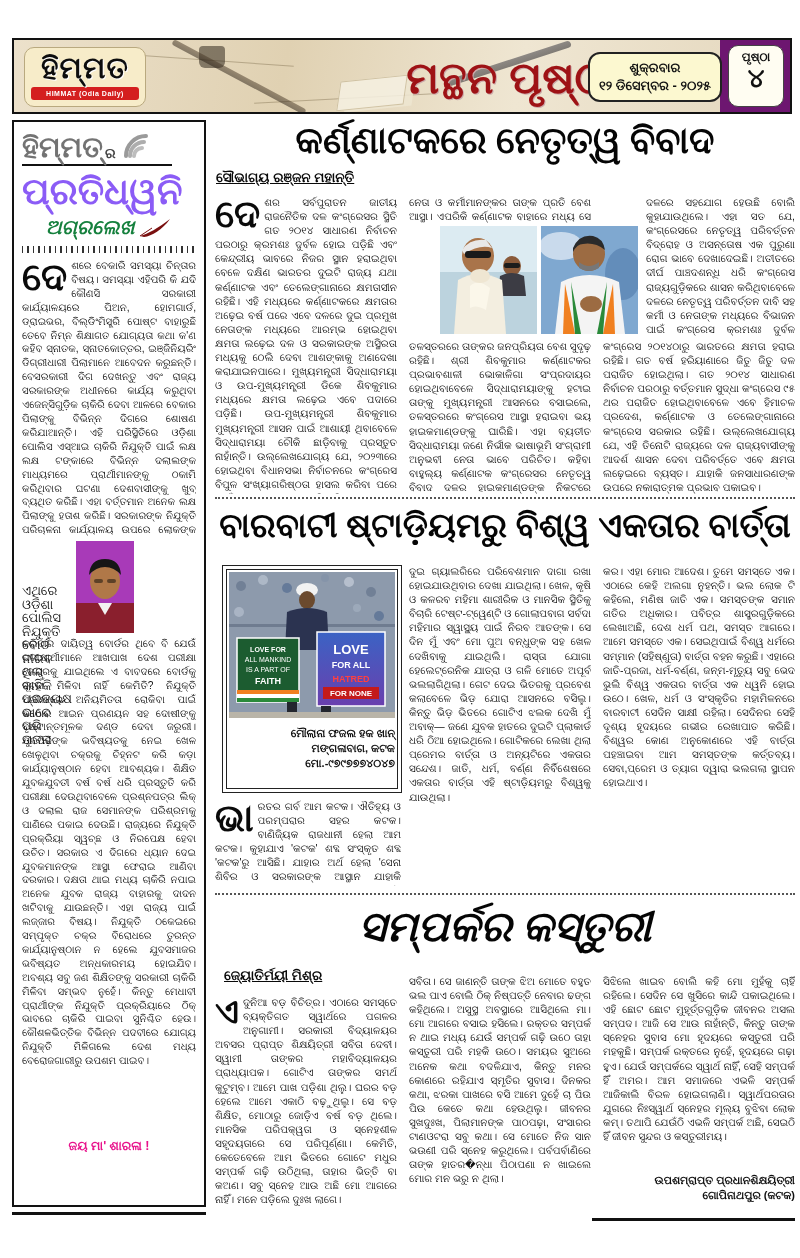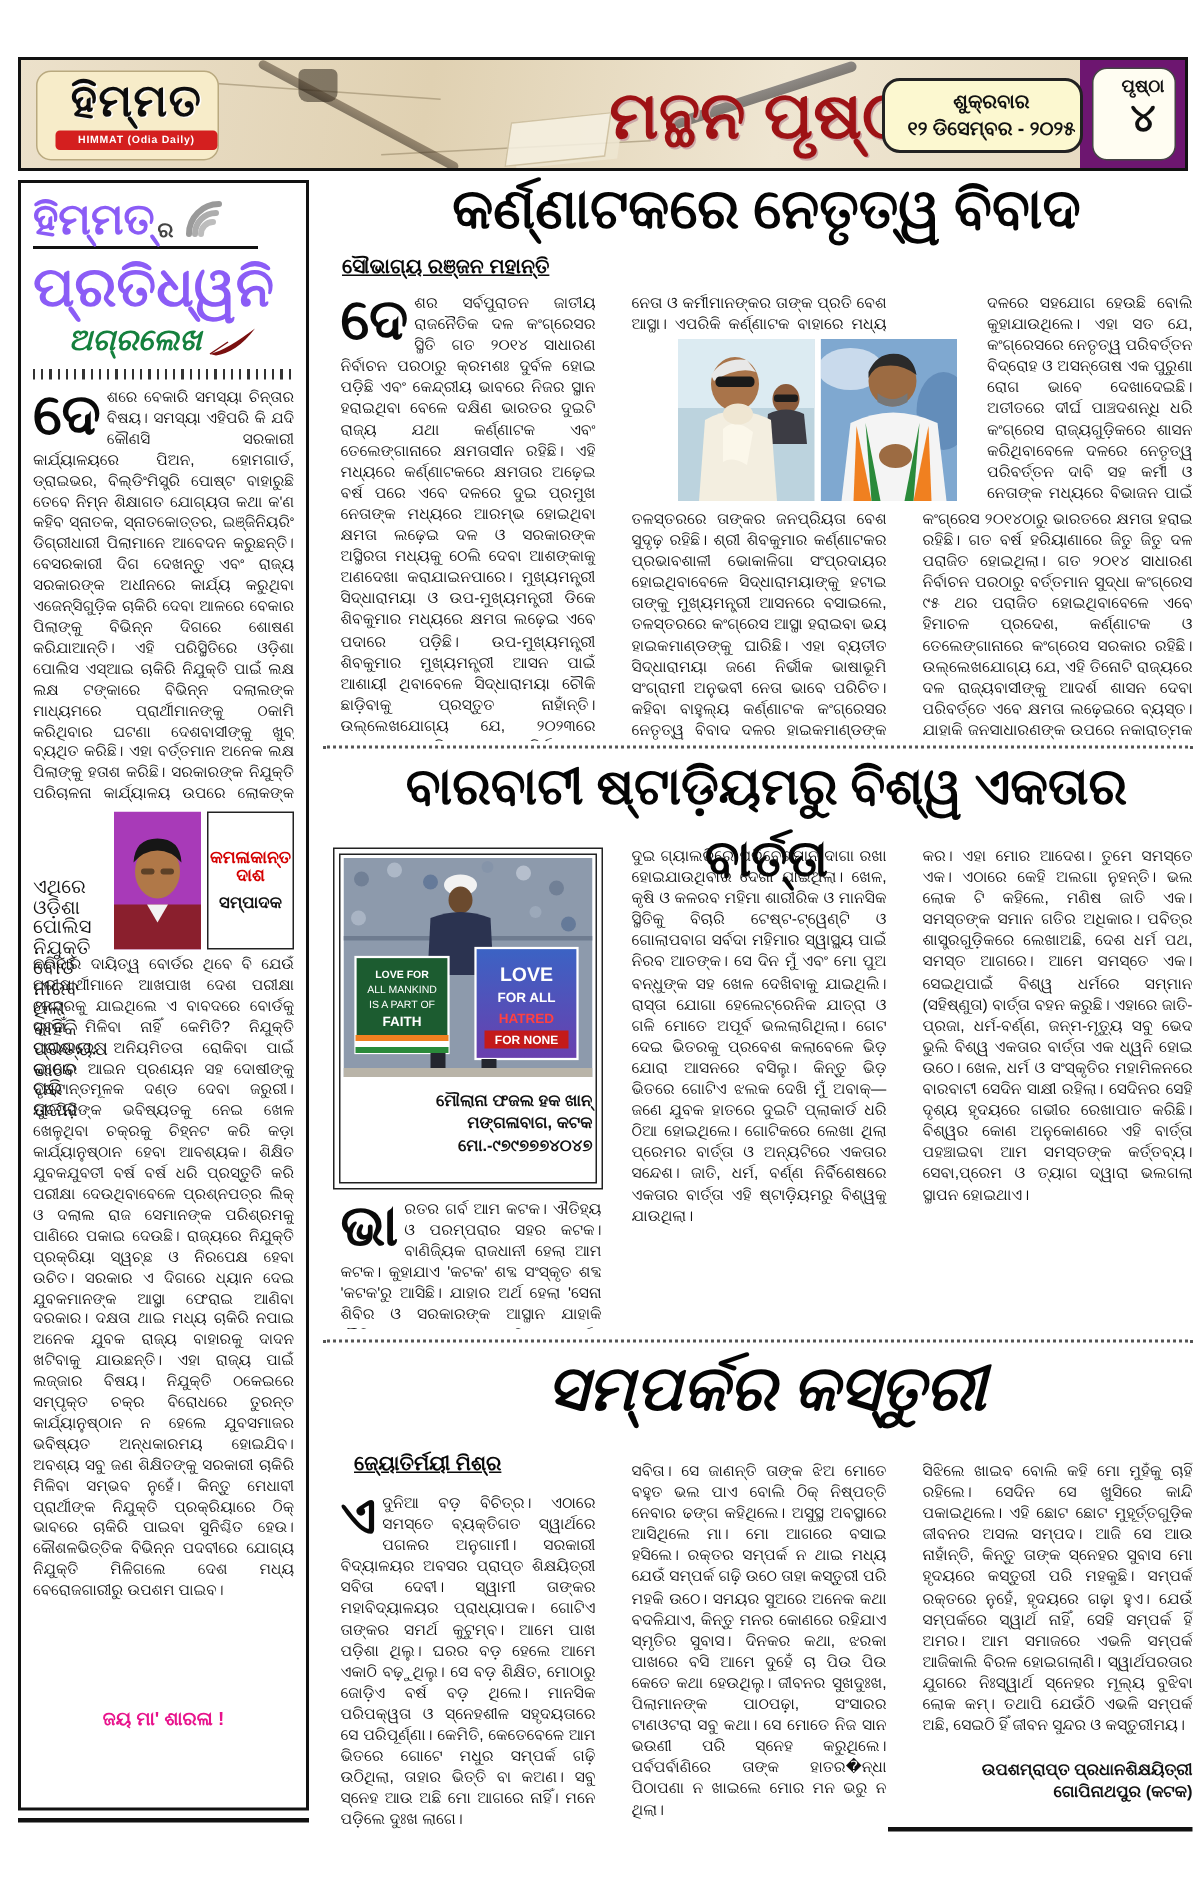--- a/index.html
+++ b/index.html
@@ -1,19 +1,19 @@
 <!DOCTYPE html>
 <html><head>
 <meta charset="utf-8">
 <style>
   * { margin:0; padding:0; box-sizing:border-box; }
   html,body { background:#fff; }
   body { width:800px; height:1258px; position:relative; overflow:hidden;
          font-family:"Liberation Sans","DejaVu Sans",sans-serif; color:#111; }
-  .abs { position:absolute;padding-left:12px; }
+  .abs { position:absolute; }
 
   
   .banner { left:12px; top:38px; width:780px; height:76px; border:2px solid #121212;
             background:linear-gradient(100deg,#ece1cb 0%,#e0d1b2 35%,#efe6d2 65%,#e4d7bd 100%);
             overflow:hidden; }
   .deco { position:absolute; opacity:.5; }
   .pen1 { left:150px; top:34px; width:150px; height:6px; background:linear-gradient(#4a3a28,#241a10); transform:rotate(28deg); border-radius:3px; }
   .pen2 { left:430px; top:20px; width:130px; height:7px; background:linear-gradient(#2d2d38,#11111a); transform:rotate(-18deg); border-radius:4px; }
   .ink  { left:185px; top:6px;  width:26px; height:22px; background:#221910; border-radius:4px 4px 6px 6px; }
   .book { left:325px; top:38px; width:66px; height:30px; background:#f6f1e2; transform:skewX(-14deg) rotate(-6deg); box-shadow:8px 2px 0 #efe7d2; opacity:.85; border:1px solid #cdbf9f; position:absolute;}
@@ -34,21 +34,21 @@
   .page-pill .num { font-size:26px; font-weight:bold; line-height:28px; }
   .date-cap { right:68px; top:12px; width:134px; height:50px; background:#fcf8d0; border:2px solid #222;
               border-radius:12px; text-align:center; padding-top:5px; }
   .date-cap .wd { font-size:13px; font-weight:bold; line-height:18px; }
   .date-cap .dt { font-size:13px; font-weight:bold; line-height:18px; }
 
   
   .edit-box { left:12px; top:120px; width:194px; height:1087px; border:2px solid #121212;
               padding:8px 8px 4px; overflow:hidden; background:#fff; }
   .brand-row { display:flex; align-items:flex-end; border-bottom:2px solid #111; padding-bottom:2px; width:150px; }
-  .brand-main { font-size:29px; font-weight:bold; color:#8b5cf6; line-height:30px; }
+  .brand-main { font-size:29px; font-weight:bold; color:#737373; line-height:30px; }
   .brand-suffix { font-size:14px; font-weight:bold; color:#444; margin-left:2px; }
   .wifi { margin-left:4px; margin-bottom:2px; }
   .pratidhwani { font-size:37px; font-weight:bold; color:#8b5cf6; line-height:44px; margin-top:4px; }
   .agralekha { text-align:center; color:#15803d; font-size:20px; font-weight:bold; font-style:italic;
                margin-top:2px; display:flex; align-items:center; justify-content:center; gap:4px; }
   .ticks { height:7px; margin:7px 0 6px; background:repeating-linear-gradient(90deg,#333 0 1.5px,transparent 1.5px 5.5px); }
   .ed-text { font-size:10.2px; line-height:13.9px; text-align:justify; color:#101010; }
   .dropcap { float:left; font-weight:bold; color:#0a0a0a; }
   .dc-lg { font-size:38px; line-height:32px; padding:2px 4px 0 0; }
   .ed-inset { display:flex; gap:4px; margin:4px 0; align-items:stretch; height:92px; }
@@ -136,24 +136,20 @@
     <div class="ed-side">ଏଥିରେ ଓଡ଼ିଶା ପୋଲିସ ନିଯୁକ୍ତି ବୋର୍ଡ ନୀରବ ଥିଲା କାହିଁକି ପ୍ରତ୍ୟକ୍ଷ ଭାବେ ପରି ତାଜନା</div>
     <svg width="58" height="92" viewBox="0 0 58 92">
       <rect width="58" height="92" fill="#a83ab8"></rect>
       <rect y="62" width="58" height="30" fill="#8a1f2d"></rect>
       <polygon points="22,62 29,74 36,62" fill="#f2f2f2"></polygon>
       <ellipse cx="29" cy="40" rx="15" ry="18" fill="#b07848"></ellipse>
       <path d="M13 34 Q14 18 29 18 Q44 18 45 34 Q38 26 29 26 Q20 26 13 34 Z" fill="#161616"></path>
       <rect x="18" y="38" width="9" height="4" rx="2" fill="#3a2a1a" opacity=".7"></rect>
       <rect x="31" y="38" width="9" height="4" rx="2" fill="#3a2a1a" opacity=".7"></rect>
     </svg>
-    <div class="ed-card">
-      <div class="ed-name">କମଳାକାନ୍ତ ଦାଶ</div>
-      <div class="ed-role">ସମ୍ପାଦକ</div>
-    </div>
   </div>
 
   <p class="ed-text" style="height:496px; overflow:hidden; margin-top:2px;">
     <span>କରିବାର ଦାୟିତ୍ୱ ବୋର୍ଡର ଥିବେ ବି ଯେଉଁ ପରୀକ୍ଷାର୍ଥୀମାନେ ଆଖପାଖ ଦେଶ ପରୀକ୍ଷା କେନ୍ଦ୍ରକୁ ଯାଇଥିଲେ ଏ ବାବଦରେ ବୋର୍ଡକୁ ସୂଚନା ମିଳିବା ନାହିଁ କେମିତି? ନିଯୁକ୍ତି ପରୀକ୍ଷାରେ ଅନିୟମିତତା ରୋକିବା ପାଇଁ କଠୋର ଆଇନ ପ୍ରଣୟନ ସହ ଦୋଷୀଙ୍କୁ ଦୃଷ୍ଟାନ୍ତମୂଳକ ଦଣ୍ଡ ଦେବା ଜରୁରୀ। ଯୁବପିଢ଼ିଙ୍କ ଭବିଷ୍ୟତକୁ ନେଇ ଖେଳ ଖେଳୁଥିବା ଚକ୍ରକୁ ଚିହ୍ନଟ କରି କଡ଼ା କାର୍ଯ୍ୟାନୁଷ୍ଠାନ ହେବା ଆବଶ୍ୟକ। ଶିକ୍ଷିତ ଯୁବକଯୁବତୀ ବର୍ଷ ବର୍ଷ ଧରି ପ୍ରସ୍ତୁତି କରି ପରୀକ୍ଷା ଦେଉଥିବାବେଳେ ପ୍ରଶ୍ନପତ୍ର ଲିକ୍ ଓ ଦଲାଲ ରାଜ ସେମାନଙ୍କ ପରିଶ୍ରମକୁ ପାଣିରେ ପକାଇ ଦେଉଛି। ରାଜ୍ୟରେ ନିଯୁକ୍ତି ପ୍ରକ୍ରିୟା ସ୍ୱଚ୍ଛ ଓ ନିରପେକ୍ଷ ହେବା ଉଚିତ। ସରକାର ଏ ଦିଗରେ ଧ୍ୟାନ ଦେଇ ଯୁବକମାନଙ୍କ ଆସ୍ଥା ଫେରାଇ ଆଣିବା ଦରକାର। ଦକ୍ଷତା ଥାଇ ମଧ୍ୟ ଚାକିରି ନପାଇ ଅନେକ ଯୁବକ ରାଜ୍ୟ ବାହାରକୁ ଦାଦନ ଖଟିବାକୁ ଯାଉଛନ୍ତି। ଏହା ରାଜ୍ୟ ପାଇଁ ଲଜ୍ଜାର ବିଷୟ। ନିଯୁକ୍ତି ଠକେଇରେ ସମ୍ପୃକ୍ତ ଚକ୍ର ବିରୋଧରେ ତୁରନ୍ତ କାର୍ଯ୍ୟାନୁଷ୍ଠାନ ନ ହେଲେ ଯୁବସମାଜର ଭବିଷ୍ୟତ ଅନ୍ଧକାରମୟ ହୋଇଯିବ। ଅବଶ୍ୟ ସବୁ ଜଣ ଶିକ୍ଷିତଙ୍କୁ ସରକାରୀ ଚାକିରି ମିଳିବା ସମ୍ଭବ ନୁହେଁ। କିନ୍ତୁ ମେଧାବୀ ପ୍ରାର୍ଥୀଙ୍କ ନିଯୁକ୍ତି ପ୍ରକ୍ରିୟାରେ ଠିକ୍ ଭାବରେ ଚାକିରି ପାଇବା ସୁନିଶ୍ଚିତ ହେଉ। କୌଶଳଭିତ୍ତିକ ବିଭିନ୍ନ ପଦବୀରେ ଯୋଗ୍ୟ ନିଯୁକ୍ତି ମିଳିଗଲେ ଦେଶ ମଧ୍ୟ ବେରୋଜଗାରୀରୁ ଉପଶମ ପାଇବ।</span>
   </p>
 
   <div class="signoff">ଜୟ ମା' ଶାରଳା !</div>
 </div>
 <div class="abs ed-rule"></div>
 

